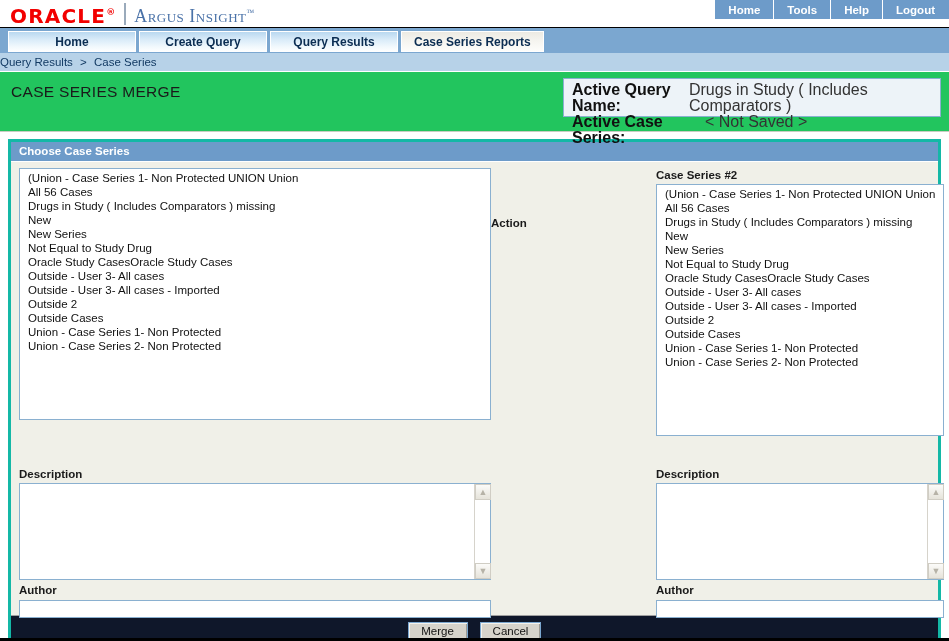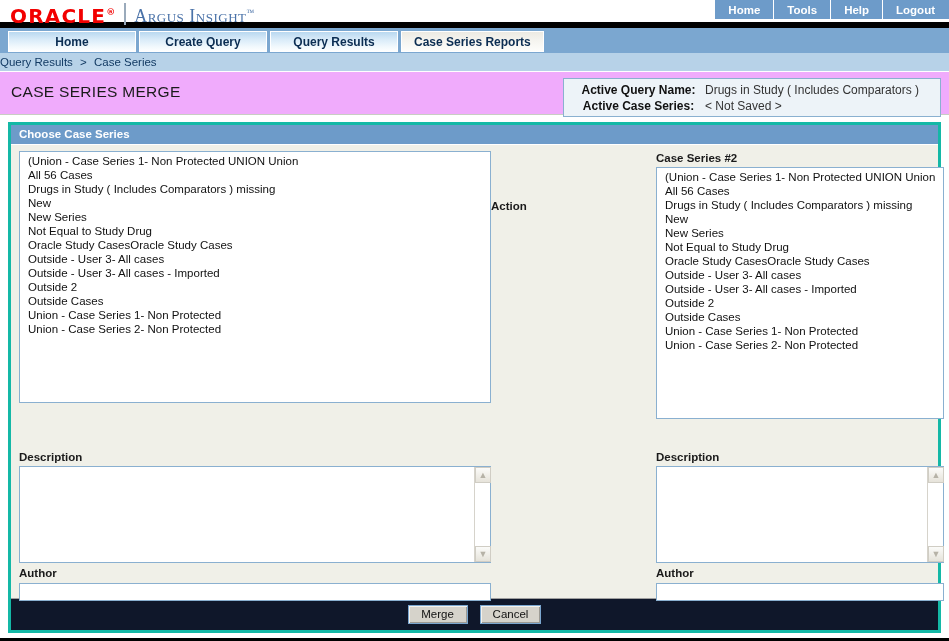--- a/index.html
+++ b/index.html
@@ -15,21 +15,21 @@
     overflow: hidden;
     background: #ffffff;
     border-bottom: 3px solid #000000;
   }
 
   
   .topbar {
     position: relative;
     height: 28px;
     background: #ffffff;
-    border-bottom: 6px solid #000000;
+    border-bottom: 1px solid #000000;
   }
   .logo-wrap {
     position: absolute;
     left: 10px; top: 1px;
     display: flex;
     align-items: center;
     height: 26px;
   }
   .oracle-logo {
     color: #f20000;
@@ -125,41 +125,41 @@
     color: #123a63;
     font-size: 11.5px;
     line-height: 19px;
   }
   .breadcrumb .crumb { cursor: pointer; }
   .breadcrumb .sep { padding: 0 4px; }
 
   
   .titlerow {
     position: relative;
-    height: 43px;
-    background: #f0abfc;
+    height: 60px;
+    background: #22c55e;
     border-bottom: 1px solid #c8cdc3;
   }
   .pagetitle {
     position: absolute;
     left: 11px; top: 11px;
     font-size: 15.5px;
     color: #1a1a1a;
     letter-spacing: 0.3px;
     font-family: "Liberation Sans", sans-serif;
   }
   .activebox {
     position: absolute;
     left: 563px; top: 6px;
     width: 378px; height: 39px;
     background: #edf3f8;
     border: 1px solid #8ab0d0;
     padding: 3px 0 0 8px;
   }
-  .activerow { display: flex; font-size: 12px; line-height: 16px; text-align: center; }
+  .activerow { display: flex; font-size: 16px; line-height: 16px; }
   .activelabel { font-weight: bold; color: #111111; width: 133px; }
   .activeval { color: #333333; }
 
   
   .mainwrap {
     padding: 7px 8px 0 8px;
     background: #ffffff;
   }
   .panel {
     border: 3px solid #14b8a6;

